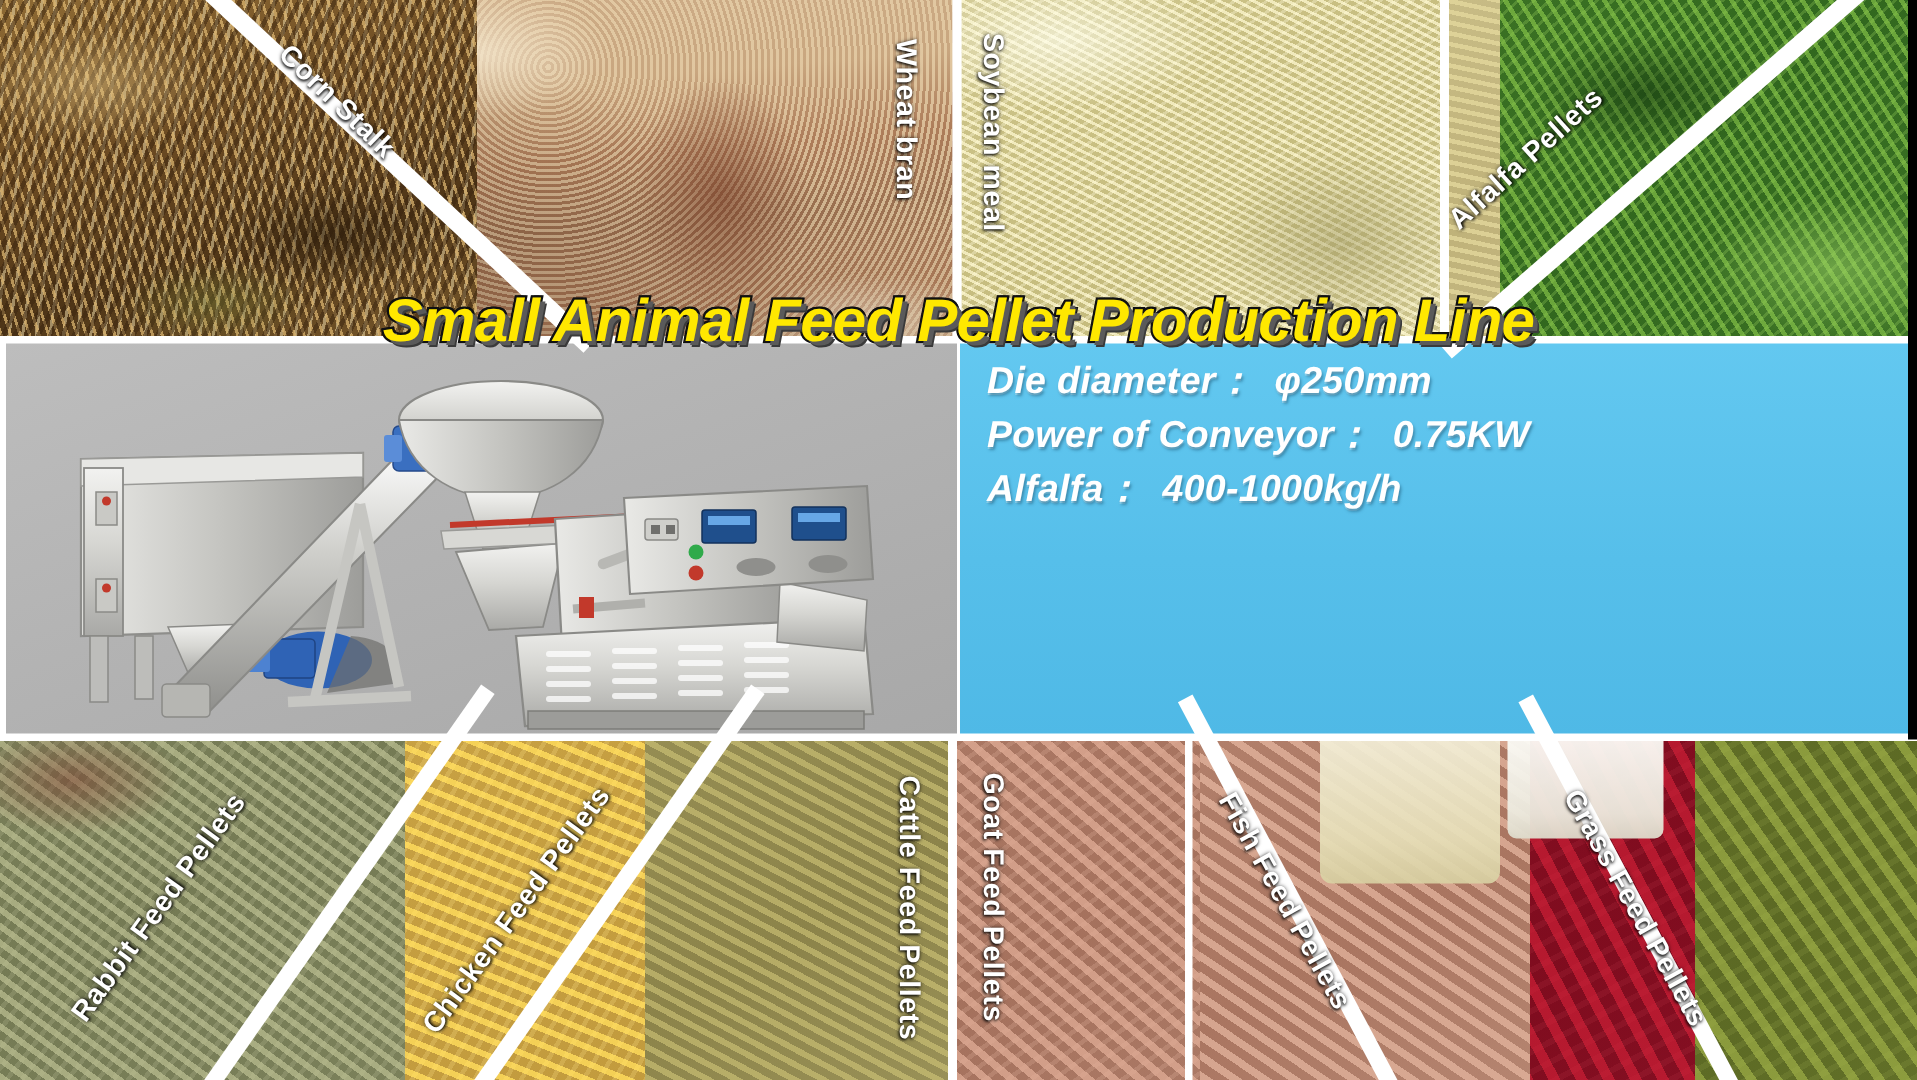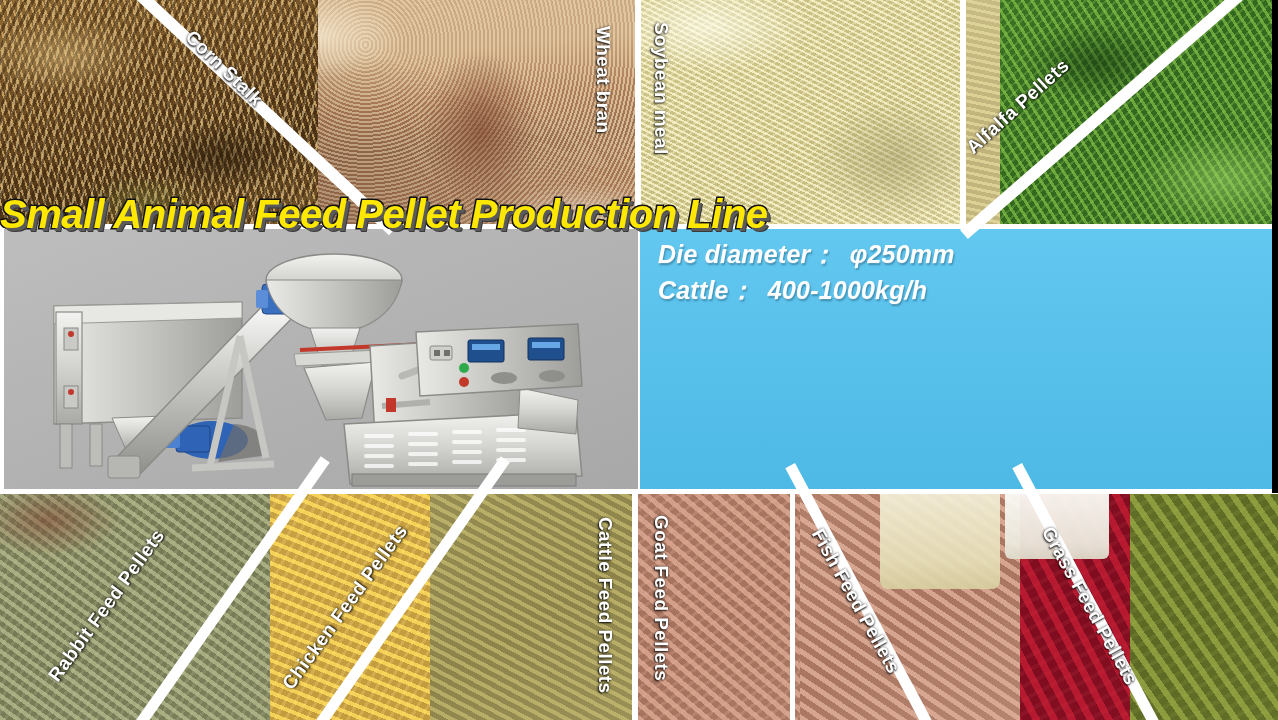--- a/index.html
+++ b/index.html
@@ -115,21 +115,21 @@
     letter-spacing:.2px;
   }
   .spec-line .val{ padding-left:14px; }
 
   
   .machine-svg{ position:absolute; left:0; top:0; width:634px; height:264px; }
 
   
   .title-banner{
     position:absolute; left:0; top:192px; width:1278px; height:44px;
-    z-index:30; text-align:left; pointer-events:none;
+    z-index:30; text-align:center; pointer-events:none;
   }
   .title-text{
     display:inline-block;
     font-size:40px; font-weight:bold; font-style:italic;
     color:#ffe800; line-height:44px; white-space:nowrap;
     letter-spacing:-.5px;
     -webkit-text-stroke:3px #111;
     paint-order:stroke fill;
     text-shadow:
       3px 3px 0 #5a5a5a, 4px 4px 0 #3a3a3a,
@@ -365,21 +365,24 @@
           <ellipse cx="548" cy="148" rx="13" ry="6" fill="#8f8f8c"></ellipse>
         </g>
       </svg>
     </div>
 
     <div class="specs-panel">
       <div class="spec-line">
         <span>Die diameter：</span><span class="val">φ250mm</span>
       </div>
       <div class="spec-line">
-        <span>Cattle：</span><span class="val">400-1000kg/h</span>
+        <span>Power of Conveyor：</span><span class="val">0.75KW</span>
+      </div>
+      <div class="spec-line">
+        <span>Alfalfa：</span><span class="val">400-1000kg/h</span>
       </div>
     </div>
 
     <div class="edge-white-l" style="top:0;height:264px;"></div>
   </div>
 
   <div class="hr-white-bot"></div>
 
   <div class="title-banner">
     <span class="title-text">Small Animal Feed Pellet Production Line</span>

